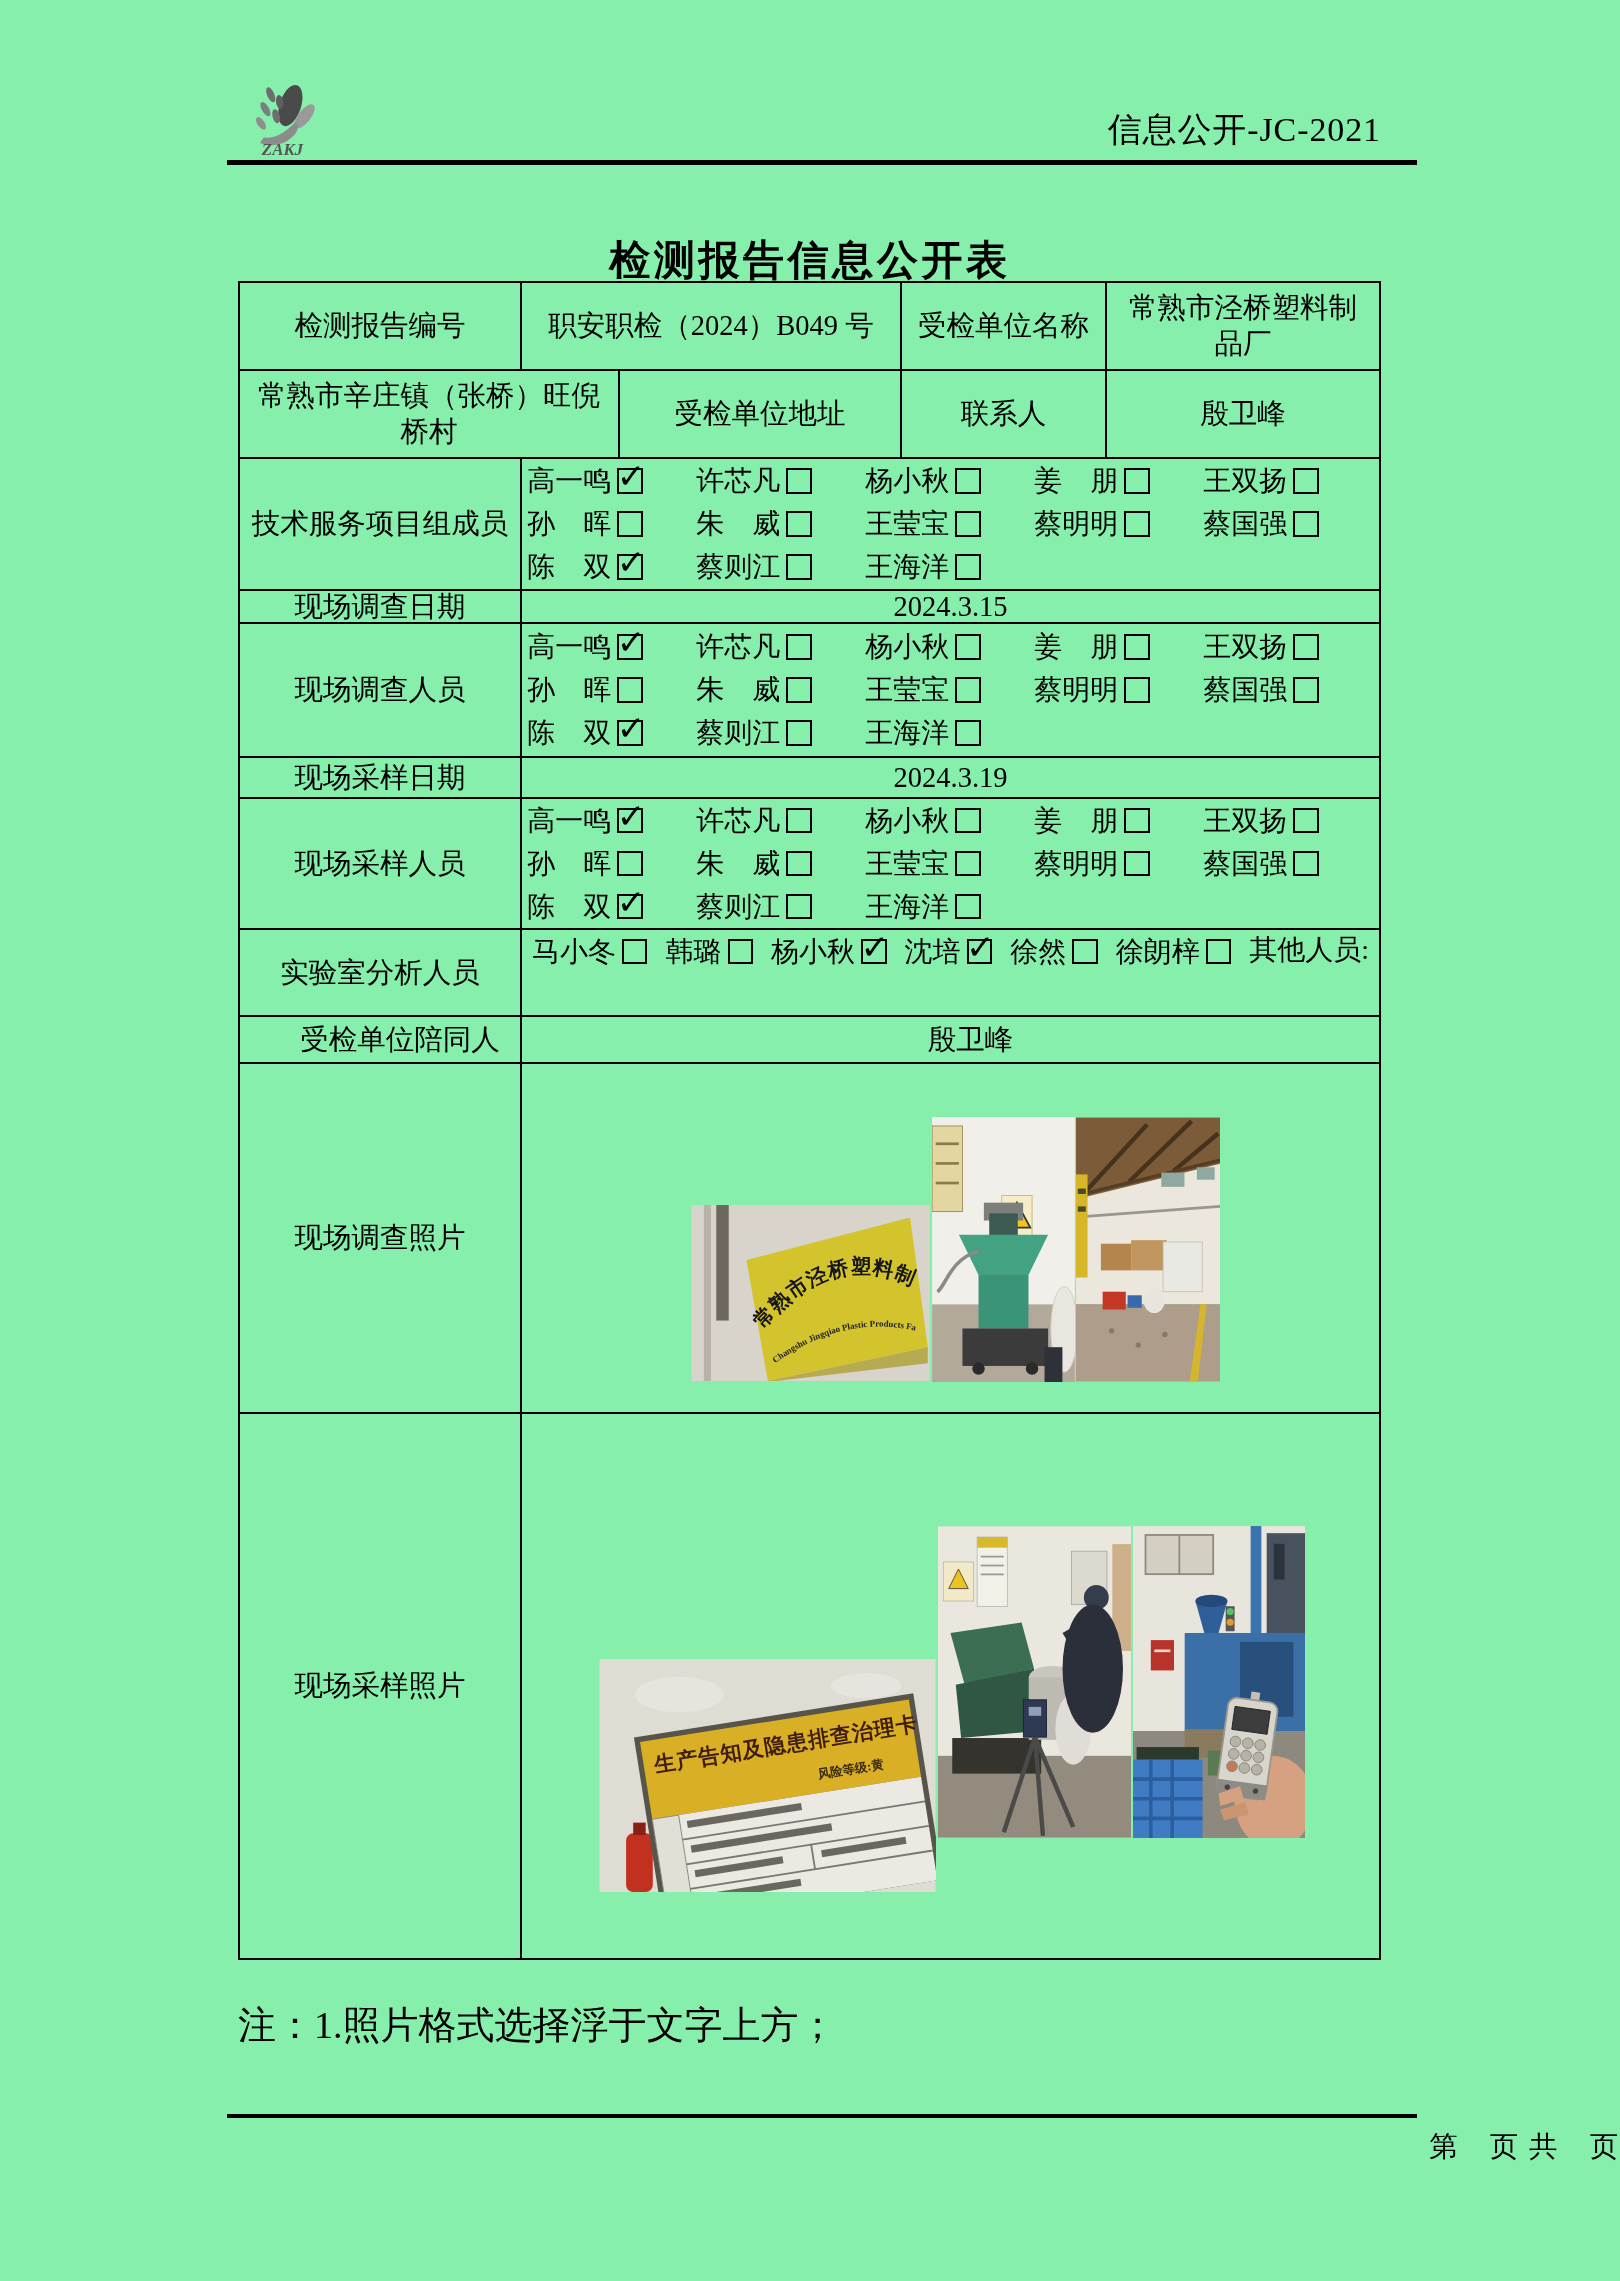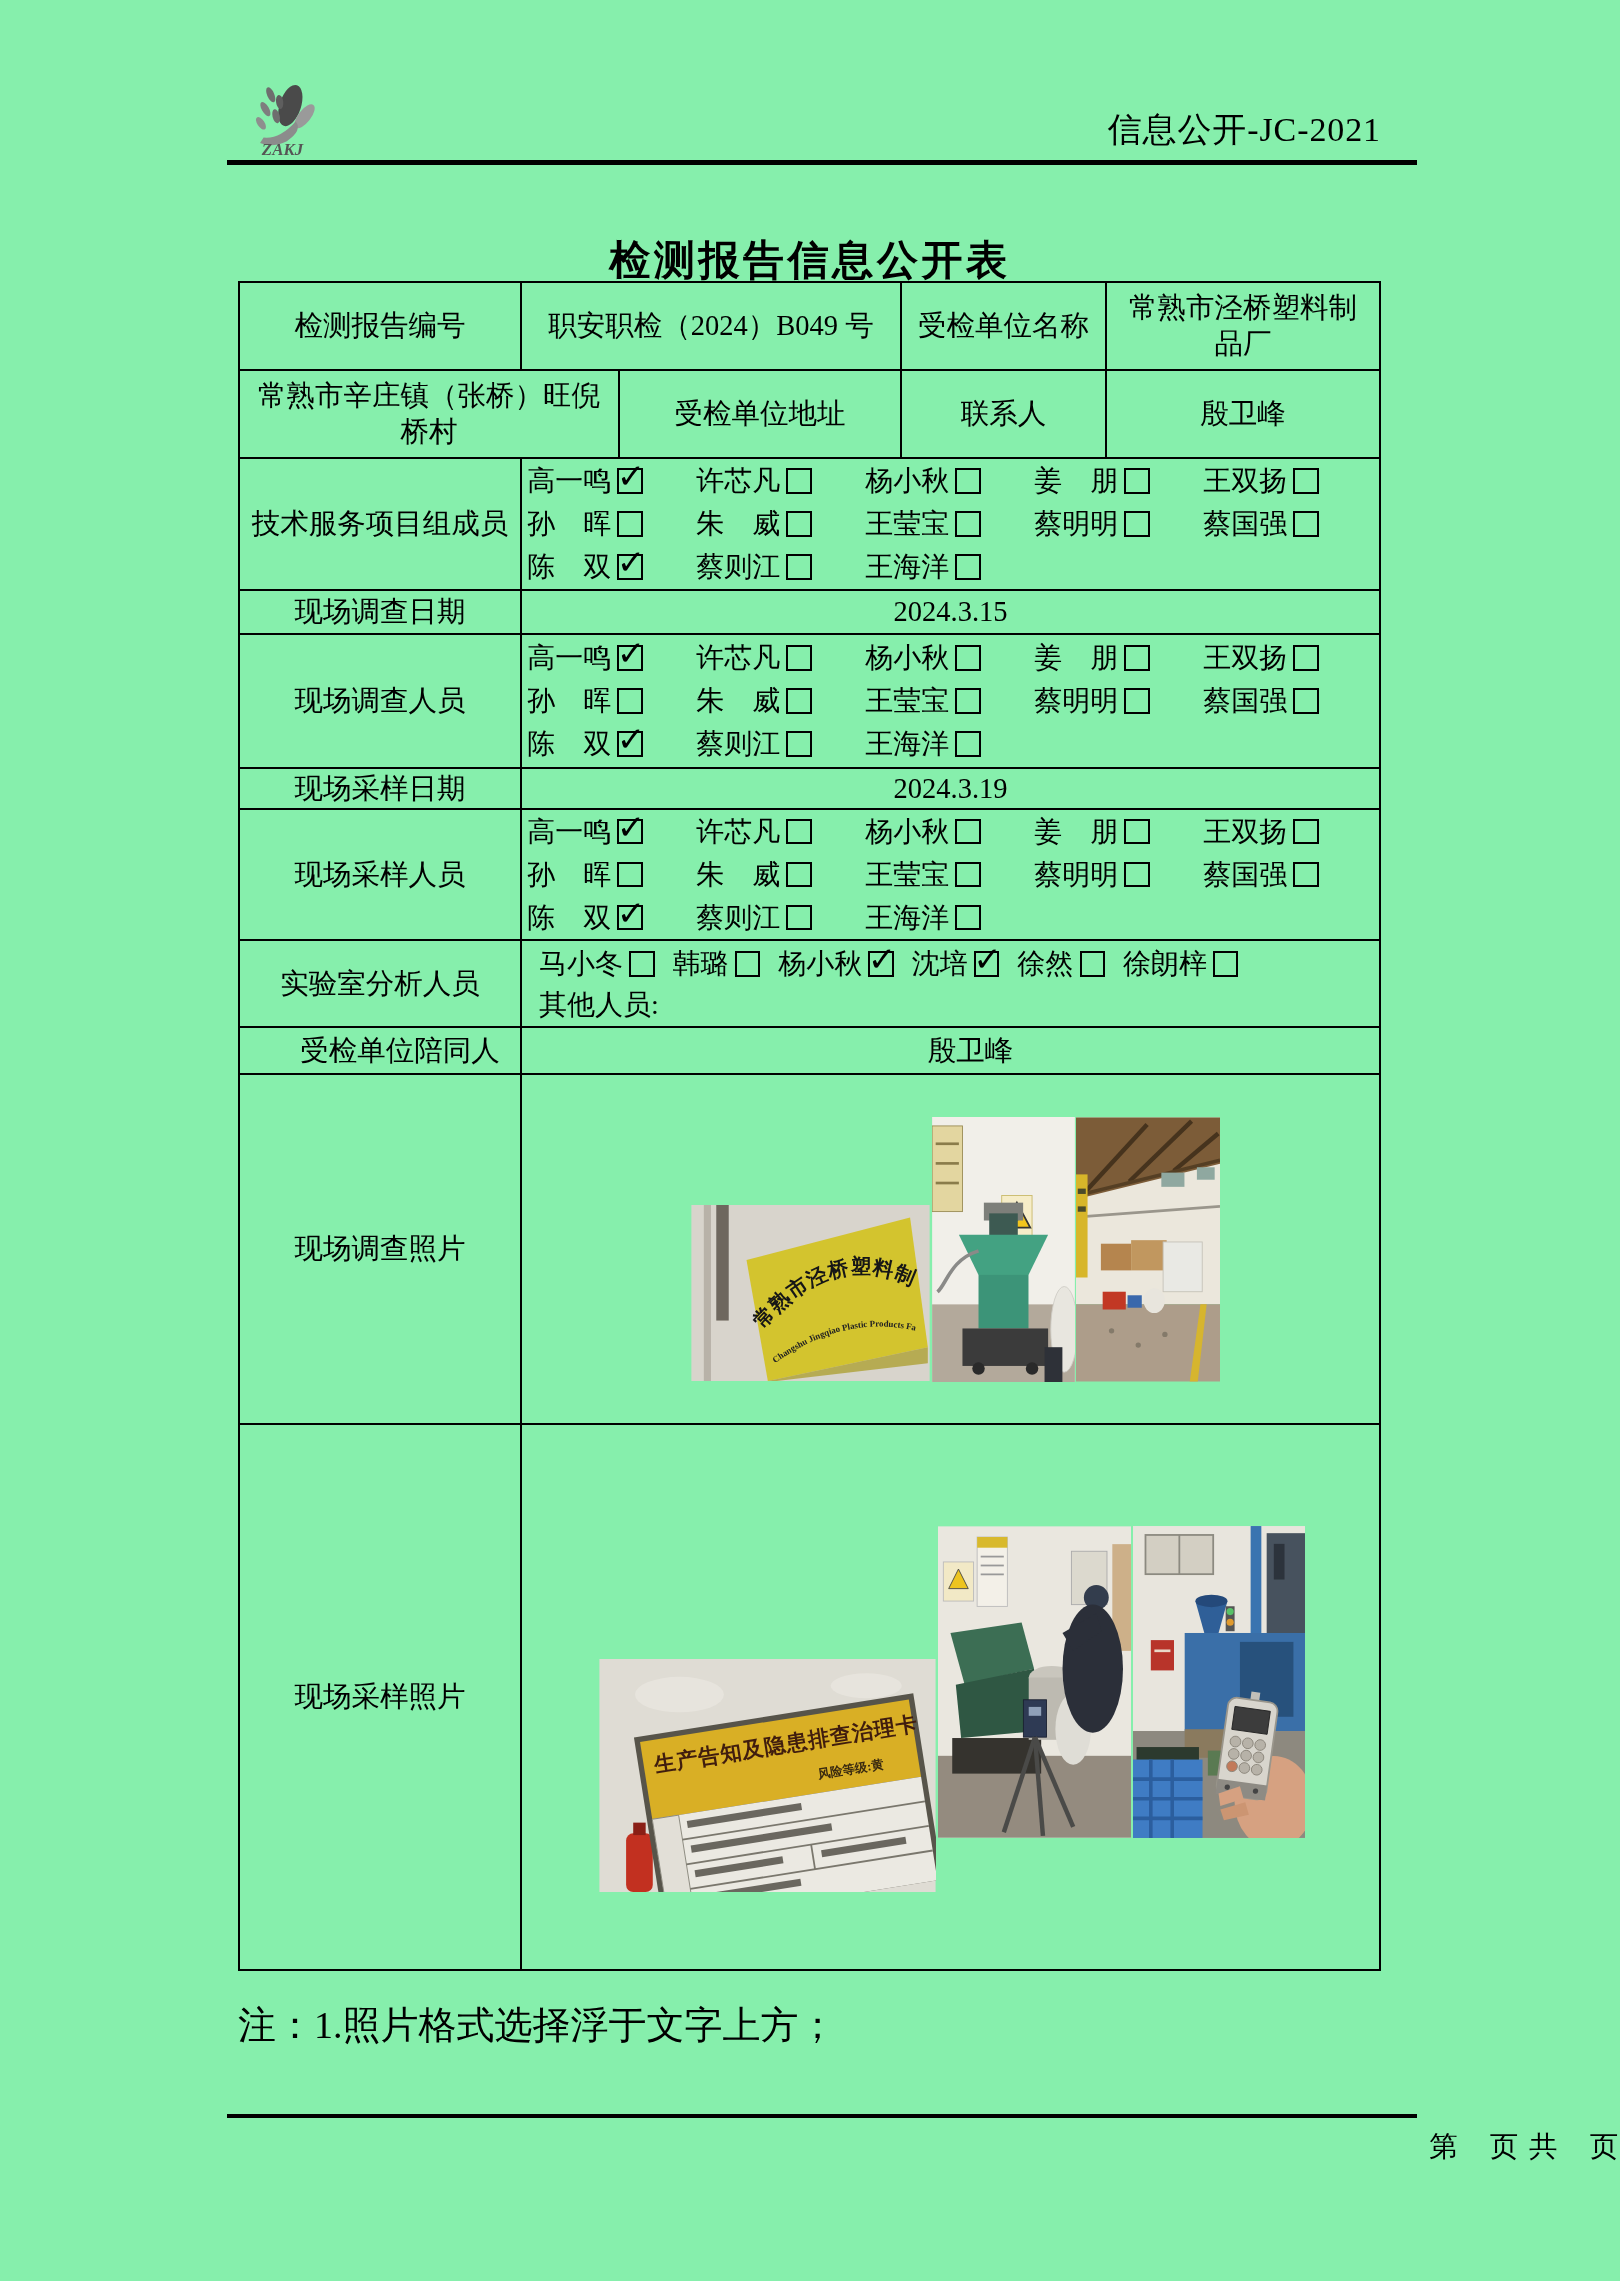--- a/index.html
+++ b/index.html
@@ -21,32 +21,32 @@
   .row{display:flex;border-bottom:2.7px solid #000;box-sizing:border-box;}
   .row:last-child{border-bottom:none;}
   .cell{box-sizing:border-box;border-right:2.7px solid #000;display:flex;
         align-items:center;justify-content:center;font-size:28.5px;text-align:center;line-height:1.25;}
   .cell:last-child{border-right:none;}
   .c1{width:282px;flex:none;}
   .c2{width:380px;flex:none;}
   .c3{width:205px;flex:none;}
   .c4{flex:1;}
   .merged{flex:1;}
-  .h1{height:86px;} .h2{height:86px;} .h3{height:130px;} .h4{height:42px;}
+  .h1{height:86px;} .h2{height:86px;} .h3{height:130px;} .h4{height:31px;}
   .h5{height:132px;} .h6{height:39px;} .h7{height:129px;} .h8{height:85px;}
   .h9{height:45px;padding-left:40px;} .h10{height:348px;} .h11{height:544px;}
   .padwrap{padding:0 12.5px;}
 
   
   .names{flex:1;display:flex;flex-wrap:wrap;align-content:center;
          justify-content:flex-start;padding-left:5.3px;font-size:28px;}
   .person{width:169px;height:43px;display:inline-flex;align-items:center;flex:none;}
   .labline{display:flex;align-items:center;height:43px;font-size:28px;}
   .labline .person{width:auto;margin-right:18px;}
-  .labcell{flex:1;display:flex;flex-direction:column;justify-content:center;padding-left:17px;}
+  .labcell{flex:1;display:flex;flex-direction:row;justify-content:center;padding-left:0;}
   .otherline{height:39px;display:flex;align-items:center;font-size:28px;}
   .cb{display:inline-block;width:21.4px;height:21.4px;border:2.7px solid #000;
       margin-left:6.2px;position:relative;flex:none;}
   .cb.checked::after{content:"✓";position:absolute;left:-2.7px;top:-14.3px;
       font-size:34px;font-weight:bold;font-family:"DejaVu Sans",sans-serif;color:#000;}
 
   
   .photo{position:absolute;}
   .photo svg{display:block;}
 

